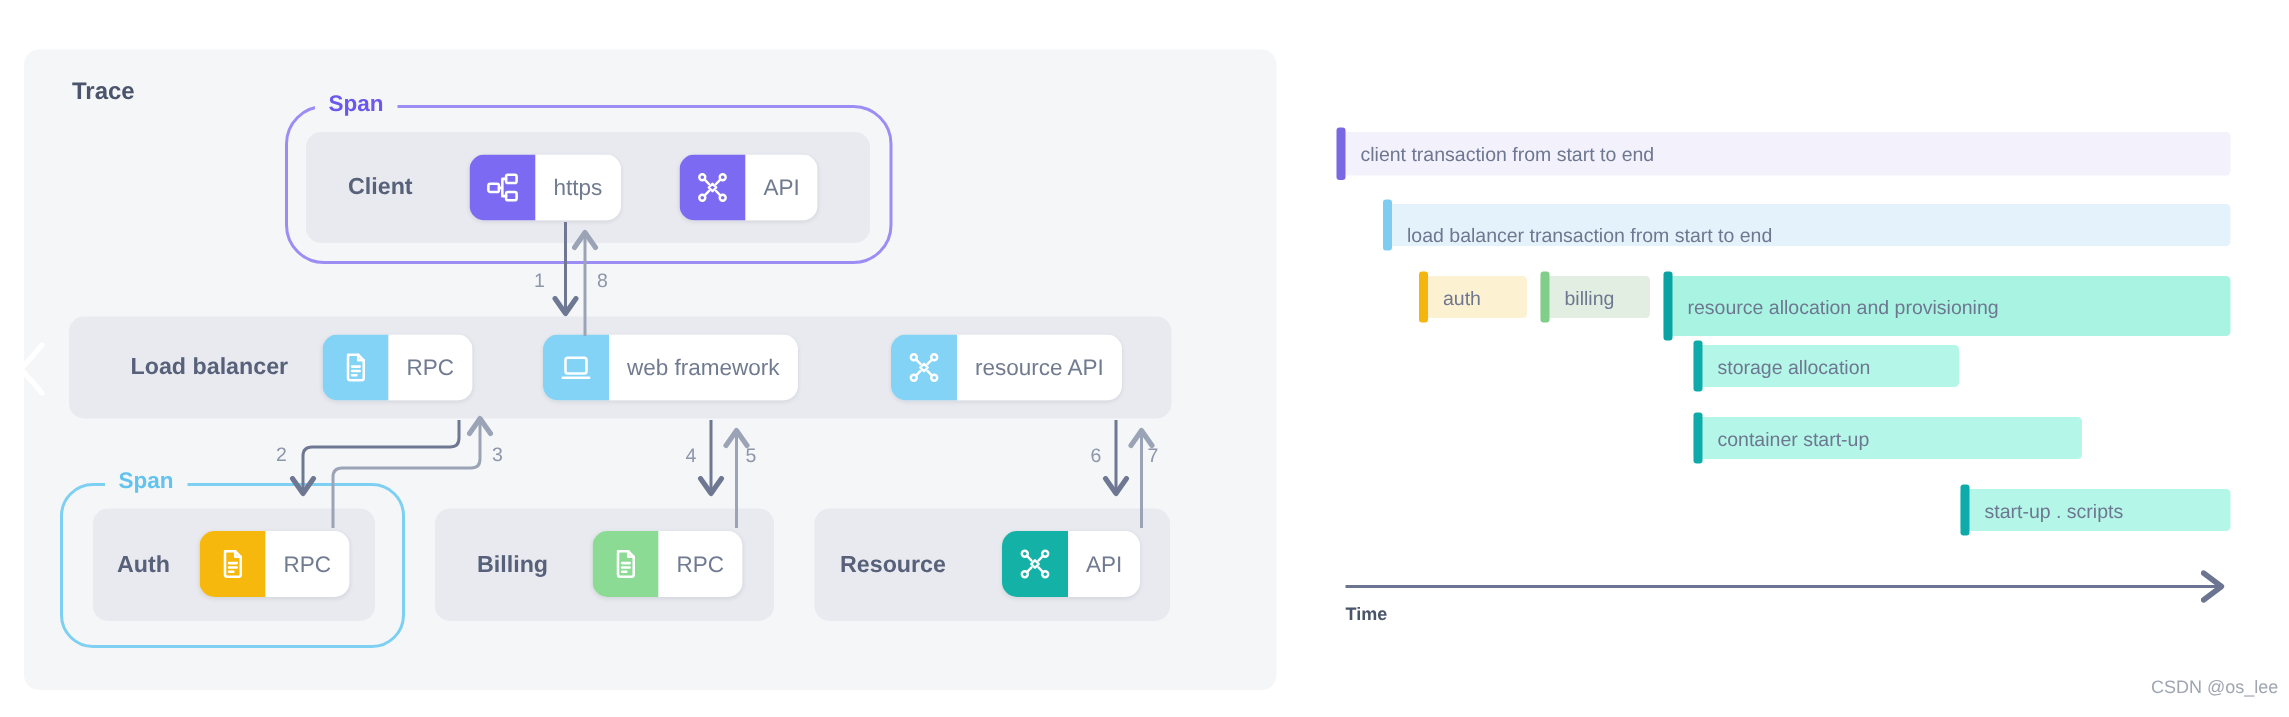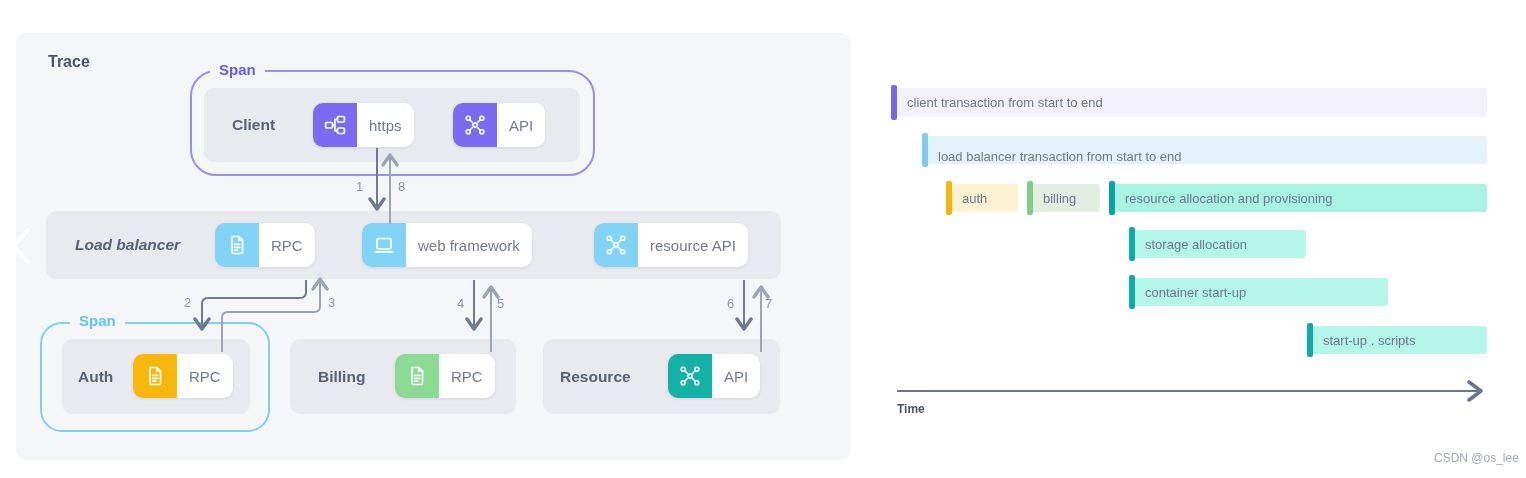--- a/index.html
+++ b/index.html
@@ -81,21 +81,21 @@
         <circle cx="5.2" cy="18.8" r="2"></circle>
           <circle cx="18.8" cy="18.8" r="2"></circle>
         <path d="M6.8 6.8 L9.7 9.7 M17.2 6.8 L14.3 9.7 M6.8 17.2 L9.7 14.3 M17.2 17.2 L14.3 14.3"></path>
         <path d="M12 9.5 L14.5 12 L12 14.5 L9.5 12 Z"></path>
       </svg>
     </div>
     <div class="chip-tx">API</div>
   </div>
 
   <div class="nbox lb">
-    <span class="nlabel" style="left:29px;font-style:italic;">Load balancer</span>
+    <span class="nlabel" style="left:41px;">Load balancer</span>
   </div>
   <div class="chip" style="left:215px;top:223px;">
     <div class="chip-ic" style="background-color: rgb(130, 211, 246);">
       <svg width="24" height="24" viewBox="0 0 24 24" fill="none" stroke="#fff" stroke-width="1.7" stroke-linecap="round" stroke-linejoin="round">
         <path d="M7 3.5 H13.8 L17.5 7.2 V19 a1.5 1.5 0 0 1 -1.5 1.5 H8.5 A1.5 1.5 0 0 1 7 19 V5 a1.5 1.5 0 0 1 1.5 -1.5 Z"></path>
         <path d="M13.8 3.5 V7.2 H17.5"></path>
         <path d="M9.7 11.4 H14.8 M9.7 14.3 H14.8 M9.7 17.2 H12.6"></path>
       </svg>
     </div>
     <div class="chip-tx">RPC</div>
@@ -218,21 +218,21 @@
         <span class="tl-label">load balancer transaction from start to end</span>
       </div>
       <div class="tl-bar" style="left: 946px; top: 184px; width: 72px; height: 28px; background: rgb(252, 242, 210);">
         <div class="tl-accent" style="background: rgb(244, 182, 14);"></div>
         <span class="tl-label">auth</span>
       </div>
       <div class="tl-bar" style="left: 1027px; top: 184px; width: 73px; height: 28px; background: rgb(225, 238, 225);">
         <div class="tl-accent" style="background: rgb(128, 206, 137);"></div>
         <span class="tl-label">billing</span>
       </div>
-      <div class="tl-bar" style="left: 1109px; top: 184px; width: 378px; height: 28px; background: rgb(169, 243, 227);">
+      <div class="tl-bar" style="left: 1109px; top: 184px; width: 378px; height: 40px; background: rgb(169, 243, 227);">
         <div class="tl-accent" style="background: rgb(10, 163, 163);"></div>
         <span class="tl-label">resource allocation and provisioning</span>
       </div>
       <div class="tl-bar" style="left: 1129px; top: 230px; width: 177px; height: 28px; background: rgb(180, 246, 232);">
         <div class="tl-accent" style="background: rgb(15, 171, 171);"></div>
         <span class="tl-label">storage allocation</span>
       </div>
       <div class="tl-bar" style="left: 1129px; top: 278px; width: 259px; height: 28px; background: rgb(180, 246, 232);">
         <div class="tl-accent" style="background: rgb(15, 171, 171);"></div>
         <span class="tl-label">container start-up</span>

